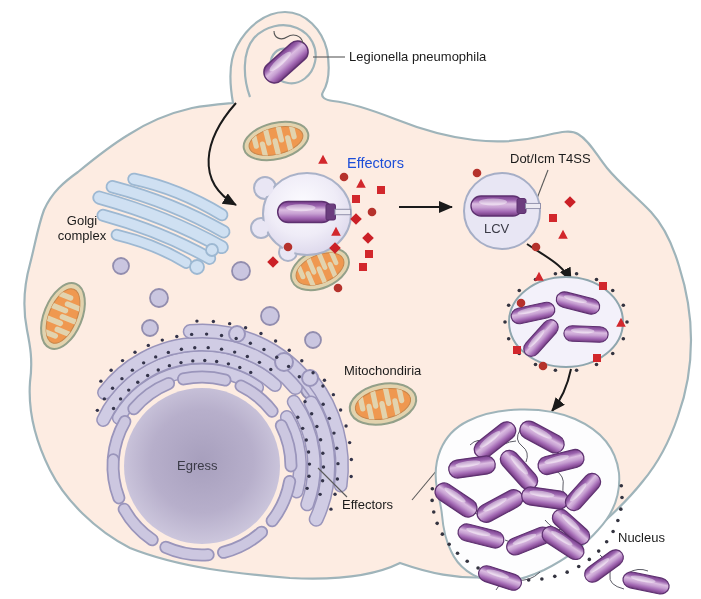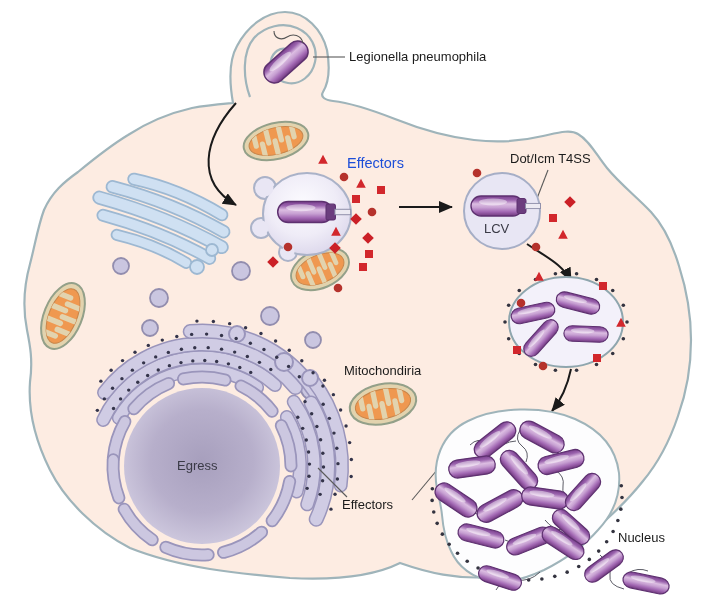--- a/index.html
+++ b/index.html
@@ -454,20 +454,21 @@
         <use href="#fx-circ" x="543" y="366"></use>
       </g>
 
   <g transform="translate(286,62) rotate(-42) scale(1,1.05)">
         <use href="#bact"></use>
       </g>
   <path d="M 303,43 c -2,-8 -10,-10 -16,-6 c -6,4 -13,1 -13,-6" fill="none" stroke="#555" stroke-width="1.1"></path>
 </svg>
 
 <div class="lbl it" style="left:349px;top:49px">Legionella pneumophila</div>
+<div class="lbl ctr" style="left:42px;top:213px;width:80px"><span>Golgi</span><br><span>complex</span></div>
 <div class="lbl red" style="left:347px;top:156px">Effectors</div>
 <div class="lbl" style="left:510px;top:151px">Dot/Icm T4SS</div>
 <div class="lbl dim" style="left:484px;top:221px">LCV</div>
 <div class="lbl" style="left:344px;top:363px">Mitochondiria</div>
 <div class="lbl dim" style="left:177px;top:458px">Egress</div>
 <div class="lbl" style="left:342px;top:497px">Effectors</div>
 <div class="lbl" style="left:618px;top:530px">Nucleus</div>
 </div>
 
 </body></html>

